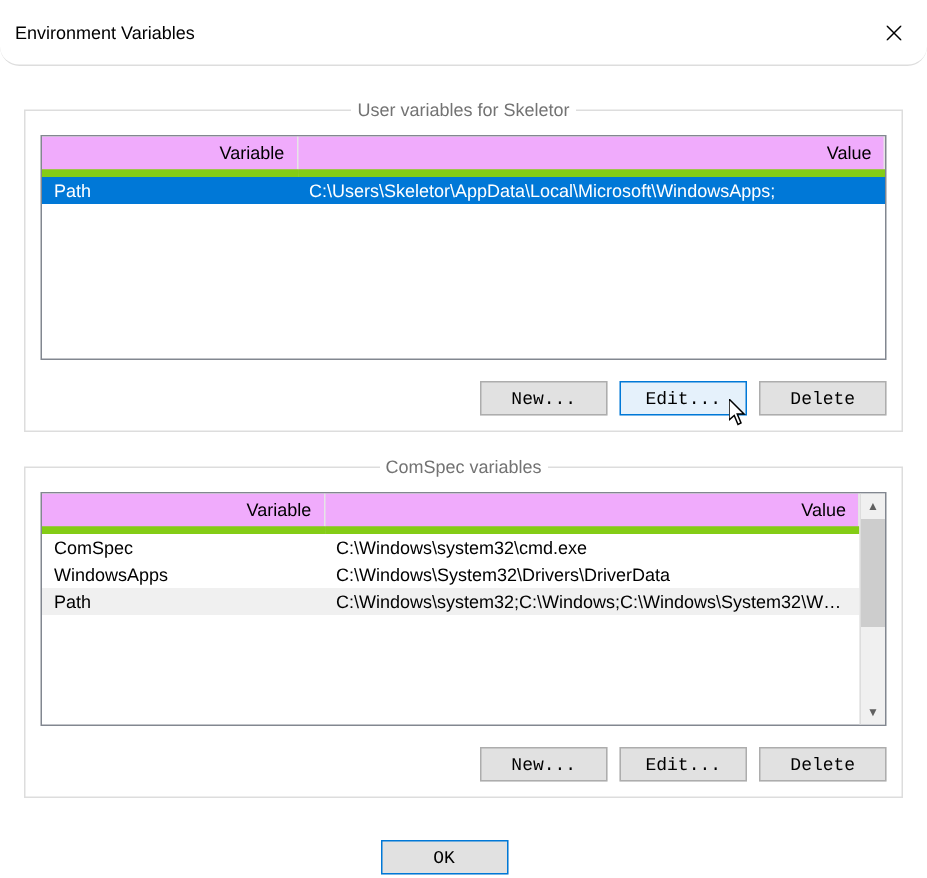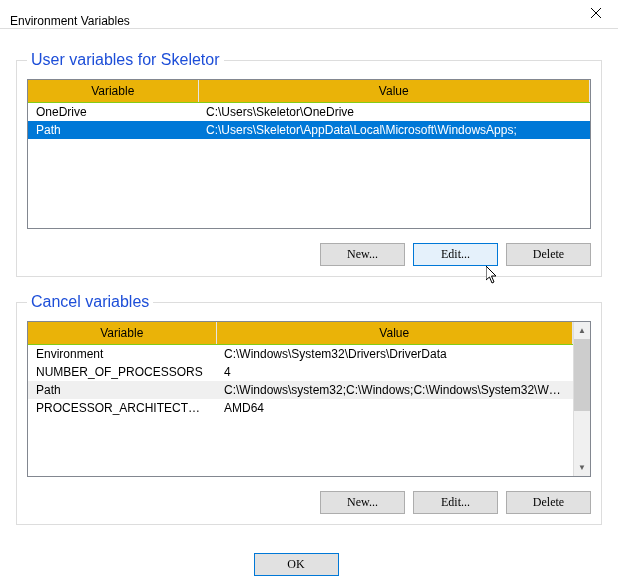--- a/index.html
+++ b/index.html
@@ -7,25 +7,26 @@
     margin: 0;
     font-family: "Segoe UI", Tahoma, sans-serif;
     font-size: 12px;
     background: #fff;
     width: 618px;
     height: 585px;
     overflow: hidden;
     color: #000;
   }
   .titlebar {
-    height: 29px;
-    display: flex;
-    align-items: flex-end;
+    height: 44px;
+    display: flex;
+    align-items: center;
     padding: 0 0 0 10px;
     border-bottom: 1px solid #ddd;
+    border-radius: 13px;
   }
   .titlebar .title { flex: 1; }
   .titlebar .close {
     width: 45px;
     height: 30px;
     display: flex;
     align-items: center;
     justify-content: center;
   }
   .titlebar .close svg { width: 10px; height: 10px; }
@@ -34,22 +35,23 @@
   }
   fieldset {
     border: 1px solid #ddd;
     border-radius: 0;
     margin: 10px 0 16px 0;
     padding: 10px 10px 10px 10px;
     position: relative;
   }
   legend {
     padding: 0 4px;
-    font-size: 16px;
-    color: #1d4ed8;
+    font-size: 12px;
+    color: #737373;
+    text-align: center;
   }
   .table-wrap {
     border: 1px solid #828790;
     background: #fff;
     height: 150px;
     overflow: hidden;
     position: relative;
   }
   .table-wrap.sys {
     height: 156px;
@@ -58,24 +60,24 @@
   .table-scroll {
     flex: 1;
     overflow: hidden;
   }
   table {
     width: 100%;
     border-collapse: collapse;
     table-layout: fixed;
   }
   thead th {
-    text-align: center;
+    text-align: right;
     font-weight: normal;
-    background: #eab308;
-    border-bottom: 1px solid #84cc16;
+    background: #f0abfc;
+    border-bottom: 5px solid #84cc16;
     border-right: 1px solid #e5e5e5;
     padding: 4px 8px;
     height: 22px;
   }
   tbody td {
     padding: 2px 8px;
     height: 18px;
     white-space: nowrap;
     overflow: hidden;
     text-overflow: ellipsis;
@@ -117,21 +119,21 @@
     display: flex;
     justify-content: flex-end;
     gap: 8px;
     margin-top: 14px;
   }
   button.win {
     width: 85px;
     height: 23px;
     background: #e1e1e1;
     border: 1px solid #adadad;
-    font-family: Liberation Serif, serif;
+    font-family: Liberation Mono, monospace;
     font-size: 12px;
     padding: 0;
     position: relative;
   }
   button.win.hover {
     background: #e5f1fb;
     border-color: #0078d7;
   }
   button.win.default {
     border-color: #0078d7;
@@ -174,69 +176,61 @@
             <col class="var">
             <col class="val">
           </colgroup>
         <thead>
           <tr>
             <th>Variable</th>
             <th>Value</th>
           </tr>
         </thead>
         <tbody id="user-tbody">
-            <tr>
-              <td>OneDrive</td>
-              <td>C:\Users\Skeletor\OneDrive</td>
-            </tr>
             <tr class="selected">
               <td>Path</td>
               <td>C:\Users\Skeletor\AppData\Local\Microsoft\WindowsApps;</td>
             </tr>
           </tbody>
       </table>
     </div>
     <div class="btn-row">
       <button class="win">New...</button>
       <button class="win hover">Edit...</button>
       <button class="win">Delete</button>
     </div>
   </fieldset>
 
   <fieldset>
-    <legend>Cancel variables</legend>
+    <legend>ComSpec variables</legend>
     <div class="table-wrap sys">
       <div class="table-scroll">
         <table>
           <colgroup>
               <col class="var2">
               <col class="val">
             </colgroup>
           <thead>
             <tr>
               <th>Variable</th>
               <th>Value</th>
             </tr>
           </thead>
           <tbody id="sys-tbody">
               <tr>
-                <td>Environment</td>
-                <td>C:\Windows\System32\Drivers\DriverData</td>
+                <td>ComSpec</td>
+                <td>C:\Windows\system32\cmd.exe</td>
               </tr>
               <tr>
-                <td>NUMBER_OF_PROCESSORS</td>
-                <td>4</td>
+                <td>WindowsApps</td>
+                <td>C:\Windows\System32\Drivers\DriverData</td>
               </tr>
               <tr class="hover">
                 <td>Path</td>
                 <td>C:\Windows\system32;C:\Windows;C:\Windows\System32\Wbem;...</td>
-              </tr>
-              <tr>
-                <td>PROCESSOR_ARCHITECTURE</td>
-                <td>AMD64</td>
               </tr>
             </tbody>
         </table>
       </div>
       <div class="scrollbar">
         <div class="sb-arrow">▲</div>
         <div class="sb-track">
           <div class="sb-thumb"></div>
         </div>
         <div class="sb-arrow">▼</div>

